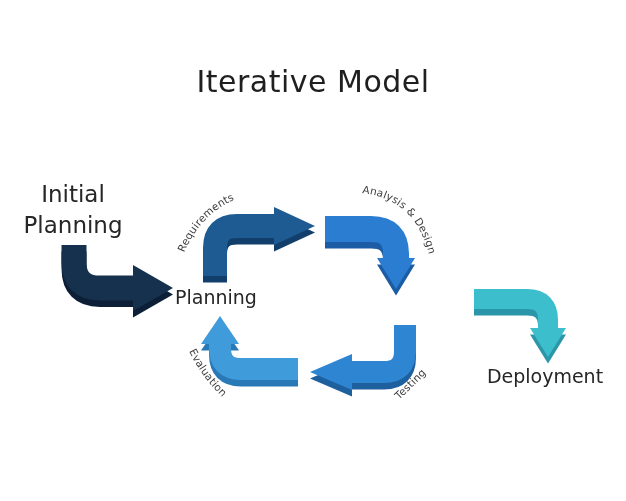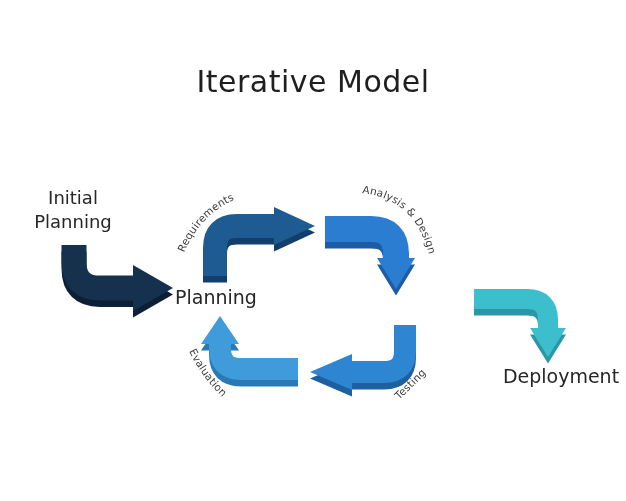--- a/index.html
+++ b/index.html
@@ -8,21 +8,21 @@
     font-family:"DejaVu Sans","Liberation Sans",sans-serif; overflow:hidden;
   }
   .title {
     position:absolute; left:0; top:64px; width:626px; text-align:center;
     font-size:30px; color:#1f1f1f; letter-spacing:0.5px;
   }
   .node-label {
     position:absolute; transform:translate(-50%,-50%);
     font-size:19px; color:#262626; white-space:nowrap; text-align:center;
   }
-  .node-label.small { font-size:18px; line-height:1.35; }
+  .node-label.small { font-size:23px; line-height:1.35; }
   svg { position:absolute; left:0; top:0; }
   .arrow-line { fill:none; stroke-linejoin:round; }
   .stage-text { font-size:10.5px; letter-spacing:0.2px; }
 </style>
 </head>
 <body>
 
 <div id="canvas">
 
   <div class="title">Iterative Model</div>
@@ -101,15 +101,15 @@
     <text class="stage-text" fill="#3c3c3c">
       <textPath href="#eval-label-path">Evaluation</textPath>
     </text>
   </svg>
 
   <div class="node-label small" style="left:73px; top:210px;">
     <div>Initial</div>
     <div>Planning</div>
   </div>
   <div class="node-label" style="left:216px; top:297px;">Planning</div>
-  <div class="node-label" style="left:545px; top:376px;margin-left:16px;">Deployment</div>
+  <div class="node-label" style="left:545px; top:376px;">Deployment</div>
 
 </div>
 
 </body></html>

